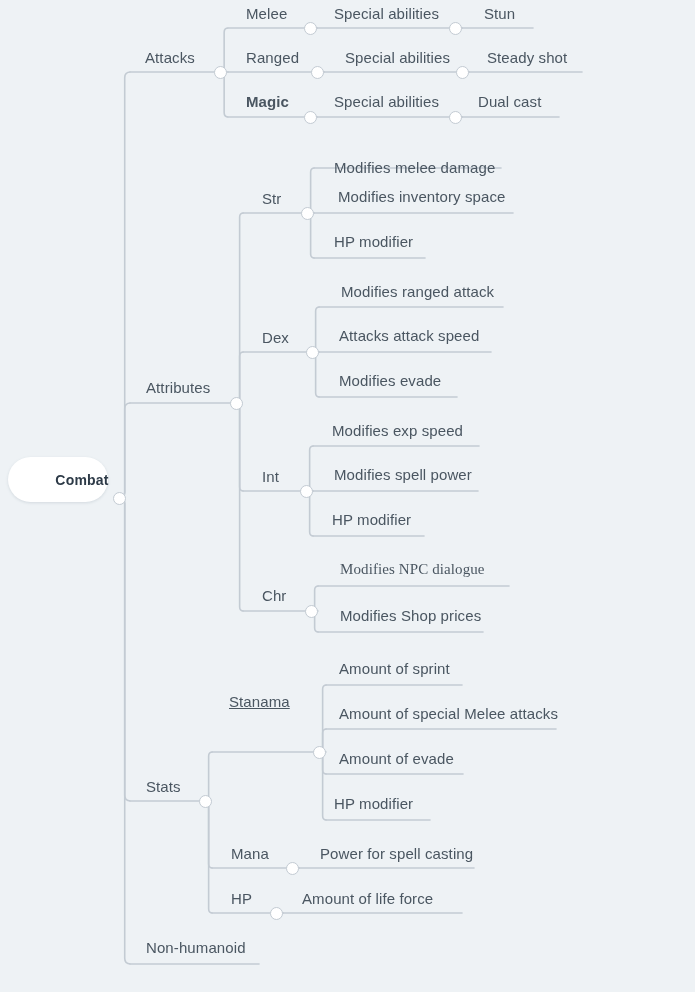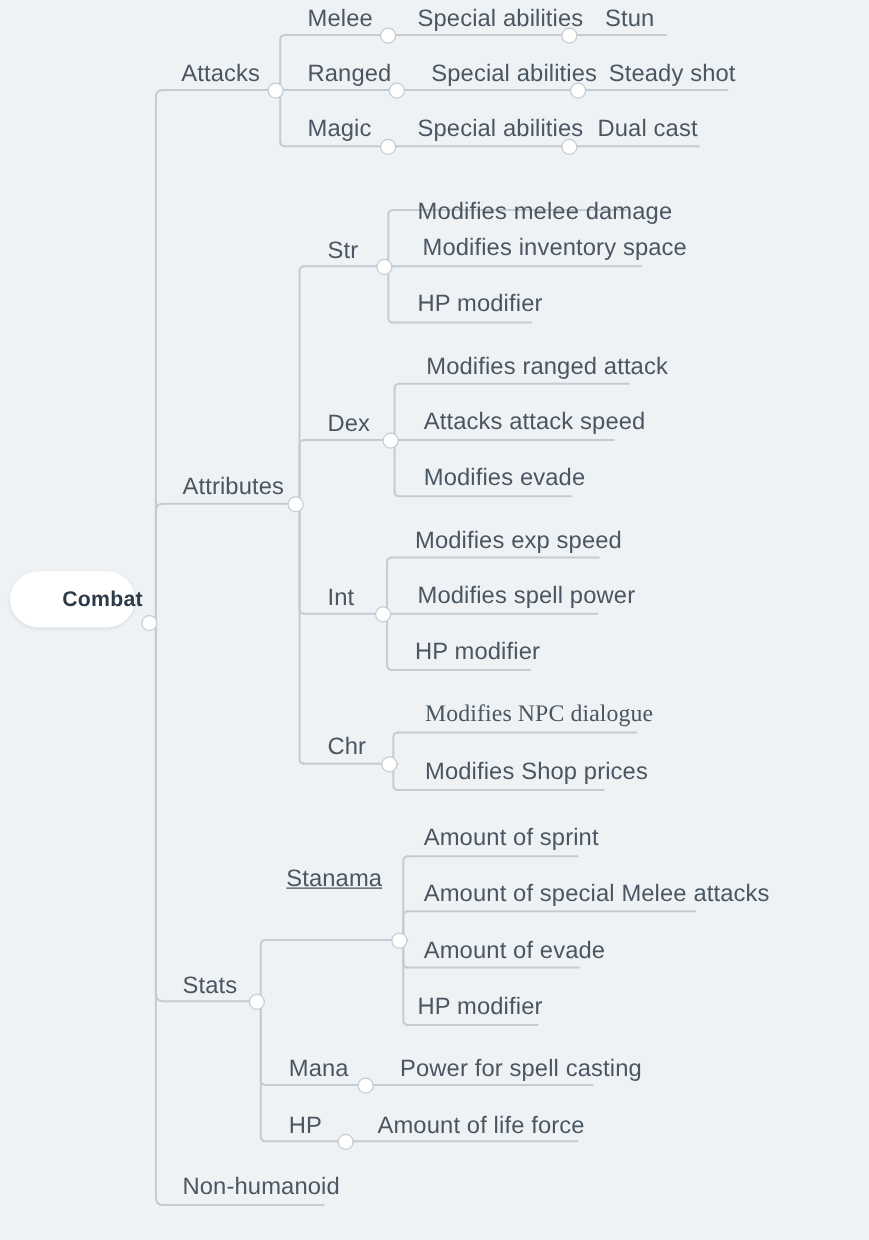--- a/index.html
+++ b/index.html
@@ -23,39 +23,39 @@
   #edge-layer {
     position: absolute;
     left: 0;
     top: 0;
     width: 695px;
     height: 992px;
     pointer-events: none;
   }
   .node-label {
     position: absolute;
-    font-size: 19px;
+    font-size: 15px;
     color: #4a5661;
     white-space: nowrap;
     line-height: 1;
     letter-spacing: 0.1px;
     cursor: default;
   }
   .root-node {
     position: absolute;
     background: #ffffff;
     border-radius: 24px;
     box-shadow: 0 1px 3px rgba(90, 110, 130, 0.18);
     display: flex;
     align-items: center;
     justify-content: center;
     cursor: default;
   }
   .root-node span {
-    font-size: 17px;
+    font-size: 14px;
     font-weight: bold;
     color: #2d3a47;
     letter-spacing: 0.2px;
     margin-left: 48px;
   }
   .connector-dot {
     position: absolute;
     width: 13px;
     height: 13px;
     border-radius: 50%;
@@ -149,21 +149,21 @@
       <div class="root-node" style="left: 8px; top: 457px; width: 100px; height: 45px;">
         <span>Combat</span>
       </div>
       <div class="node-label" style="left: 145px; top: 50px;">Attacks</div>
       <div class="node-label" style="left: 246px; top: 6px;">Melee</div>
       <div class="node-label" style="left: 334px; top: 6px;">Special abilities</div>
       <div class="node-label" style="left: 484px; top: 6px;">Stun</div>
       <div class="node-label" style="left: 246px; top: 50px;">Ranged</div>
       <div class="node-label" style="left: 345px; top: 50px;">Special abilities</div>
       <div class="node-label" style="left: 487px; top: 50px;">Steady shot</div>
-      <div class="node-label" style="left: 246px; top: 94px;">Magic</div>
+      <div class="node-label" style="left: 246px; top: 94px; font-weight: bold;">Magic</div>
       <div class="node-label" style="left: 334px; top: 94px;">Special abilities</div>
       <div class="node-label" style="left: 478px; top: 94px;">Dual cast</div>
       <div class="node-label" style="left: 146px; top: 380px;">Attributes</div>
       <div class="node-label" style="left: 262px; top: 191px;">Str</div>
       <div class="node-label" style="left: 334px; top: 160px;">Modifies melee damage</div>
       <div class="node-label" style="left: 338px; top: 189px;">Modifies inventory space</div>
       <div class="node-label" style="left: 334px; top: 234px;">HP modifier</div>
       <div class="node-label" style="left: 262px; top: 330px;">Dex</div>
       <div class="node-label" style="left: 341px; top: 284px;">Modifies ranged attack</div>
       <div class="node-label" style="left: 339px; top: 328px;">Attacks attack speed</div>

